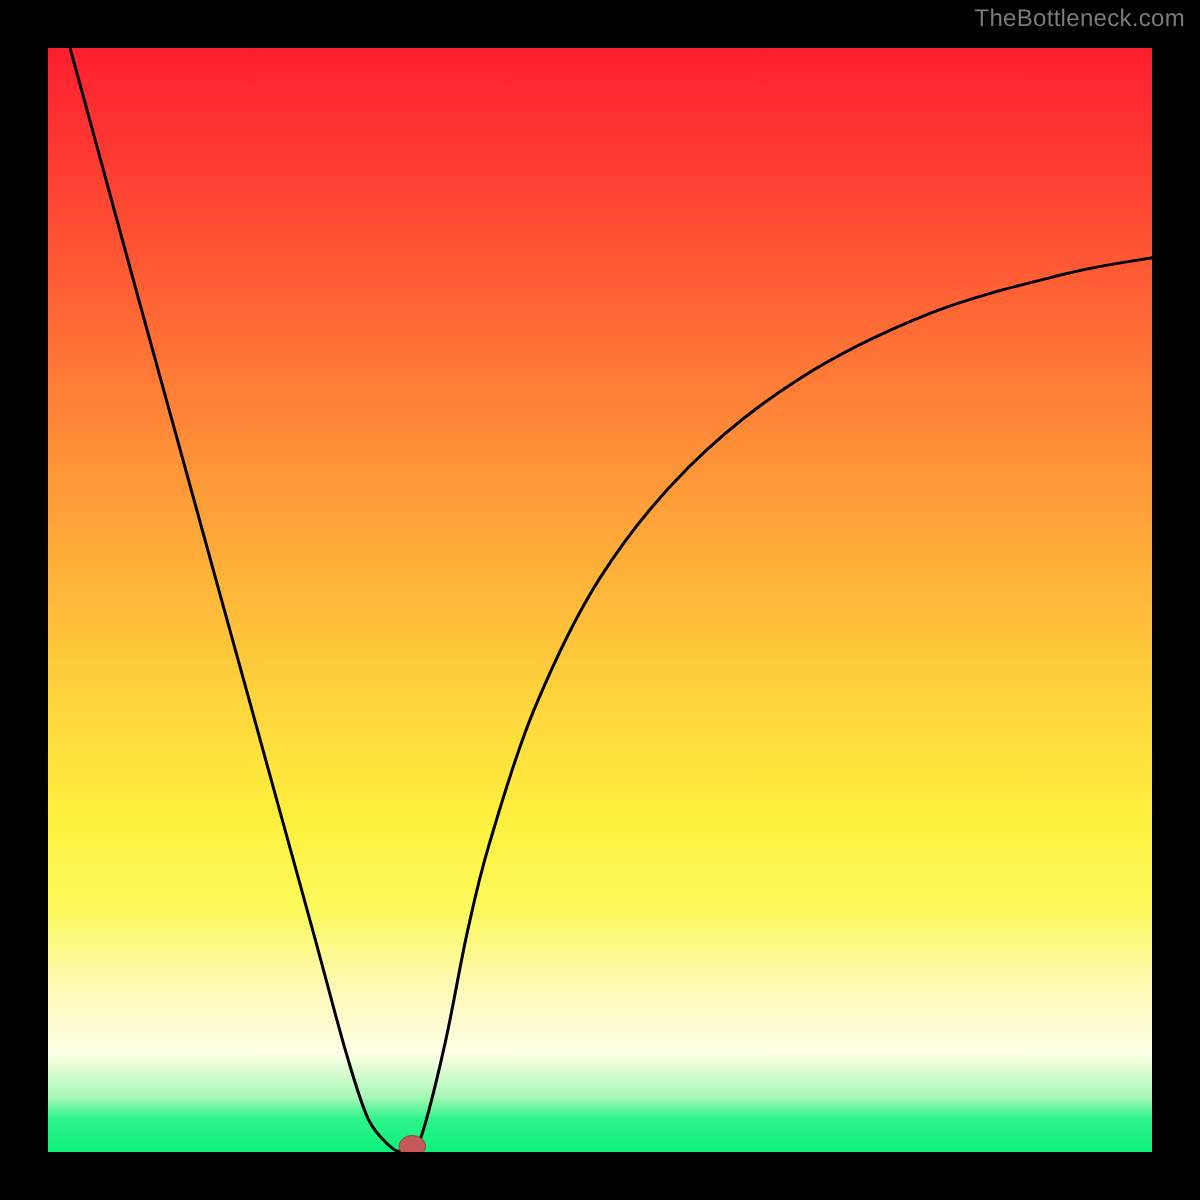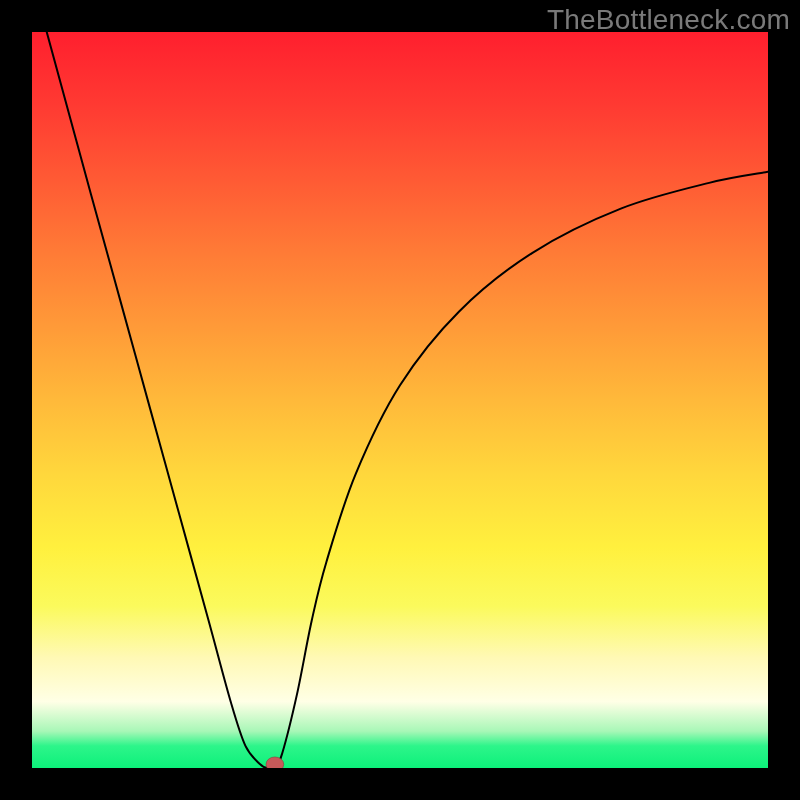--- a/index.html
+++ b/index.html
@@ -46,21 +46,21 @@
     left: 0;
     top: 0;
     width: 736px;
     height: 736px;
   }
   .watermark {
     position: absolute;
     top: 4px;
     right: 10px;
     color: #7a7a7a;
-    font-size: 28px;
+    font-size: 16px;
     letter-spacing: 0.2px;
     font-weight: 400;
   }
 </style>
 </head>
 <body>
 
 <div class="frame">
 
   <div class="plot-area">

